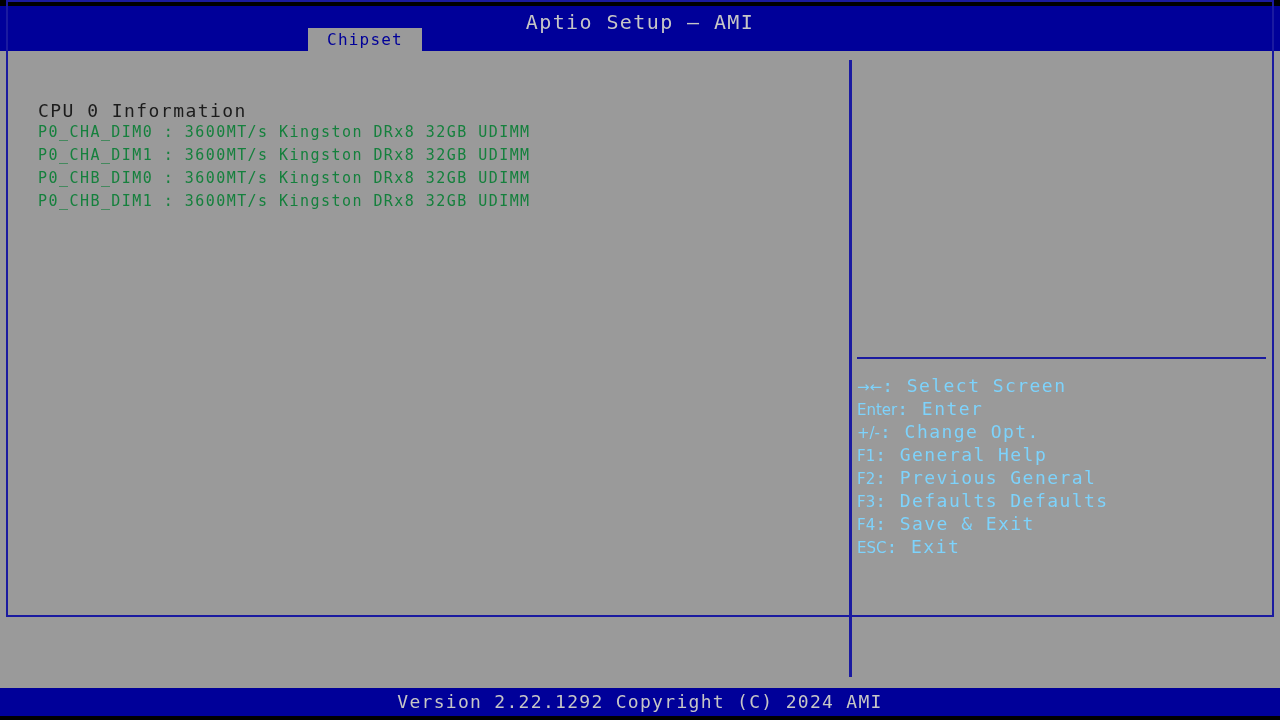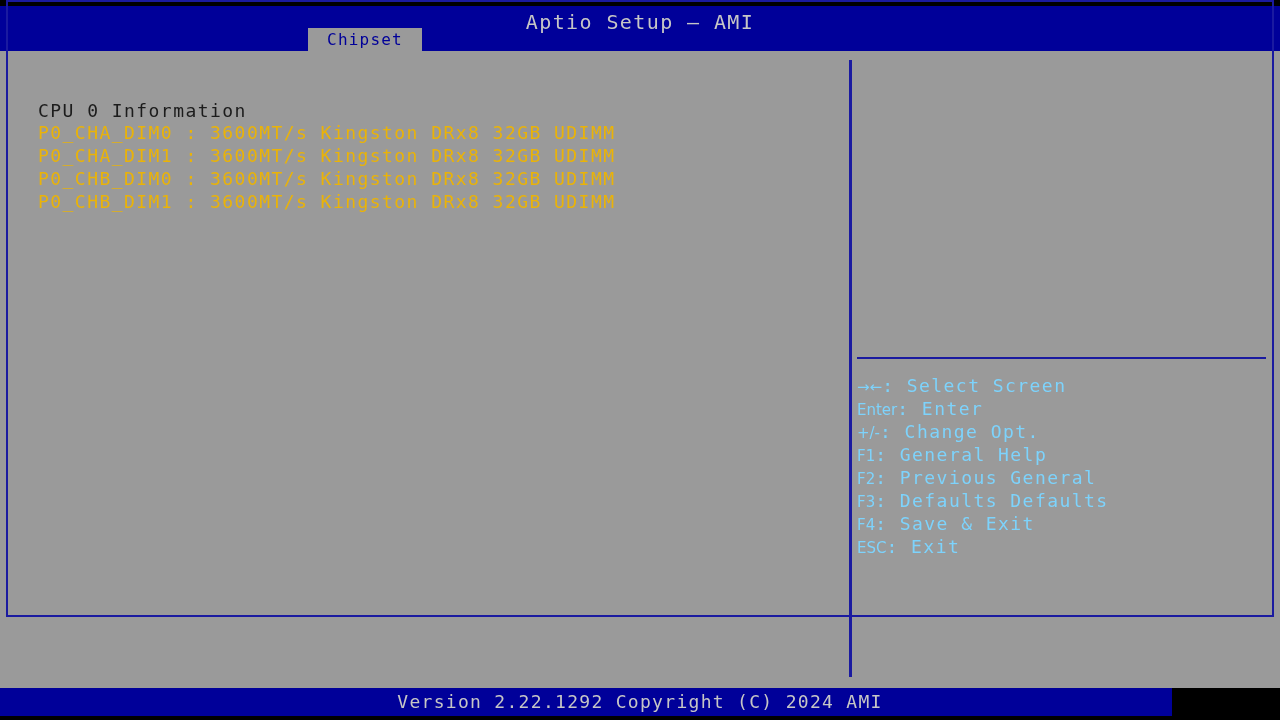--- a/index.html
+++ b/index.html
@@ -109,22 +109,22 @@
     line-height: 23px;
     white-space: pre;
     margin-top: 24px;
   }
   #dimm-list {
     position: absolute;
     left: 28px; top: 59px;
     width: 800px;
   }
   .dimm-row {
-    color: #eab308;
-    font-size: 18px;
+    color: #15803d;
+    font-size: 15px;
     letter-spacing: 1.45px;
     line-height: 23px;
     height: 23px;
     white-space: pre;
   }
 
   
   #right-pane {
     position: absolute;
     left: 853px; top: 62px;
@@ -153,21 +153,21 @@
   .help-row .keys {
     font-family: "DejaVu Sans", sans-serif;
     font-size: 15px;
     letter-spacing: 0px;
   }
 
   
   #footer-bar {
     position: absolute;
     left: 0; top: 688px;
-    width: 1172px; height: 28px;
+    width: 1280px; height: 28px;
     background: #000099;
   }
   #footer-text {
     position: absolute;
     left: 0; top: 3px;
     width: 1280px;
     text-align: center;
     color: #c6c6c6;
     font-size: 18px;
     letter-spacing: 1.3px;

